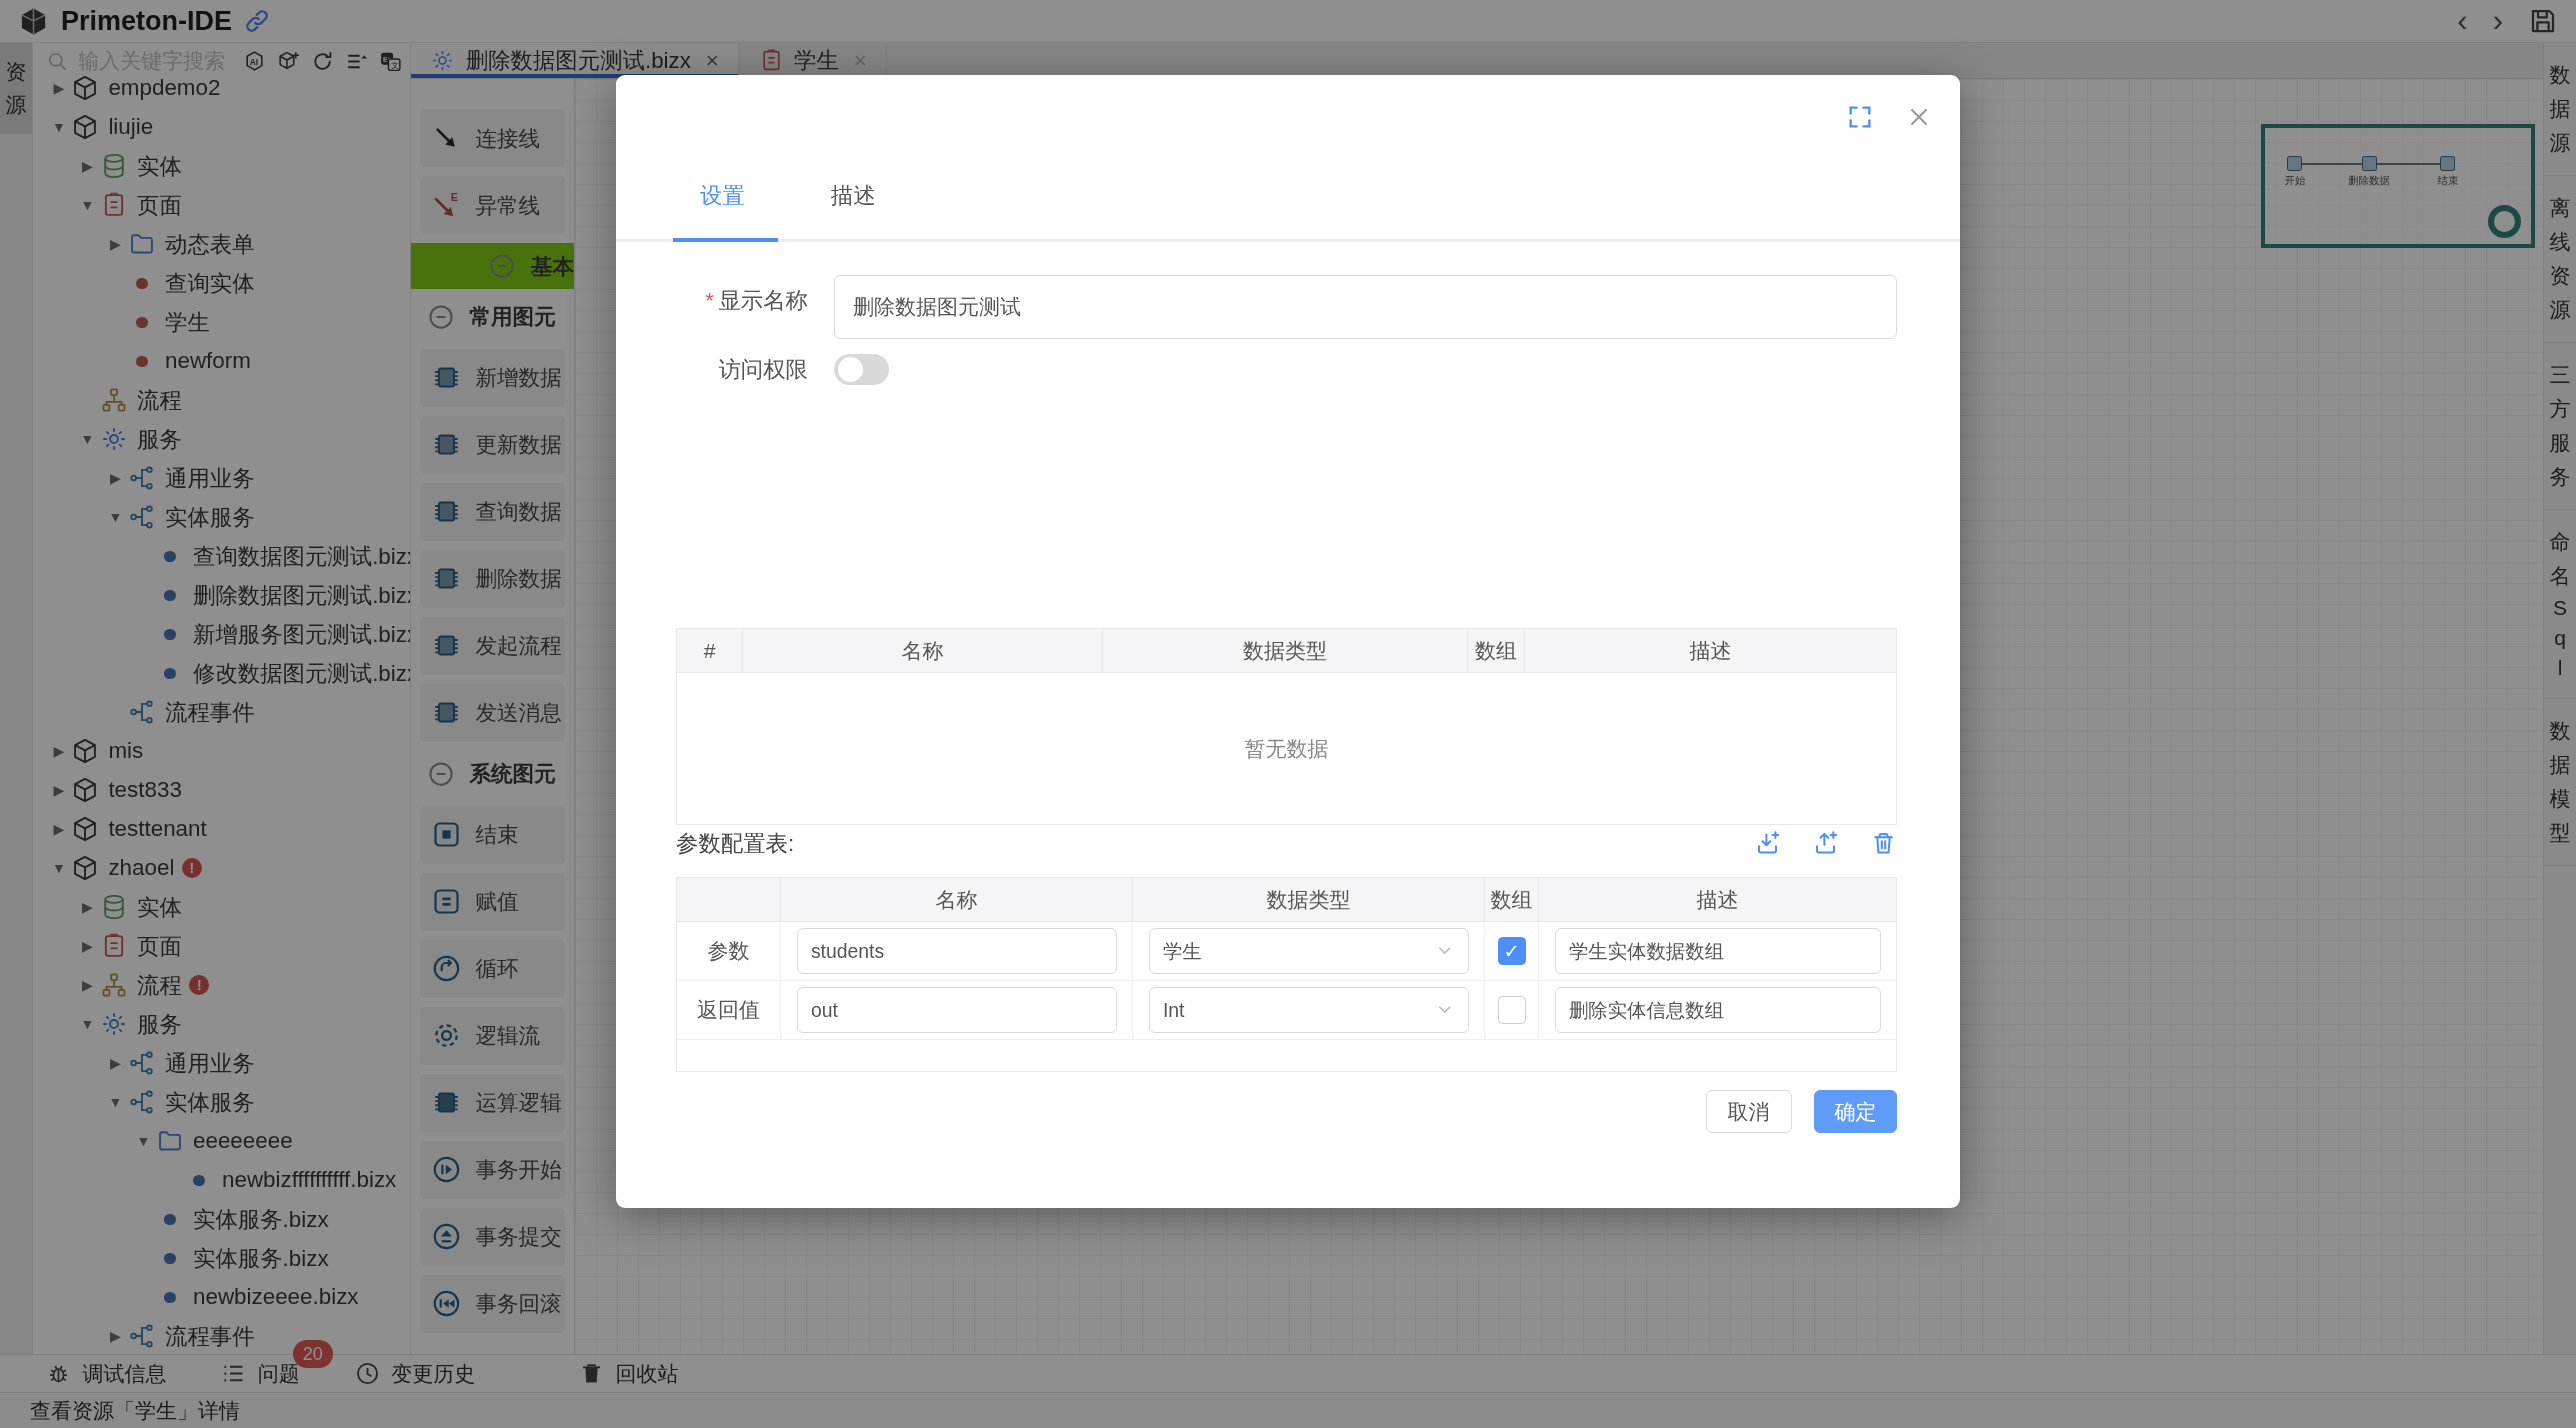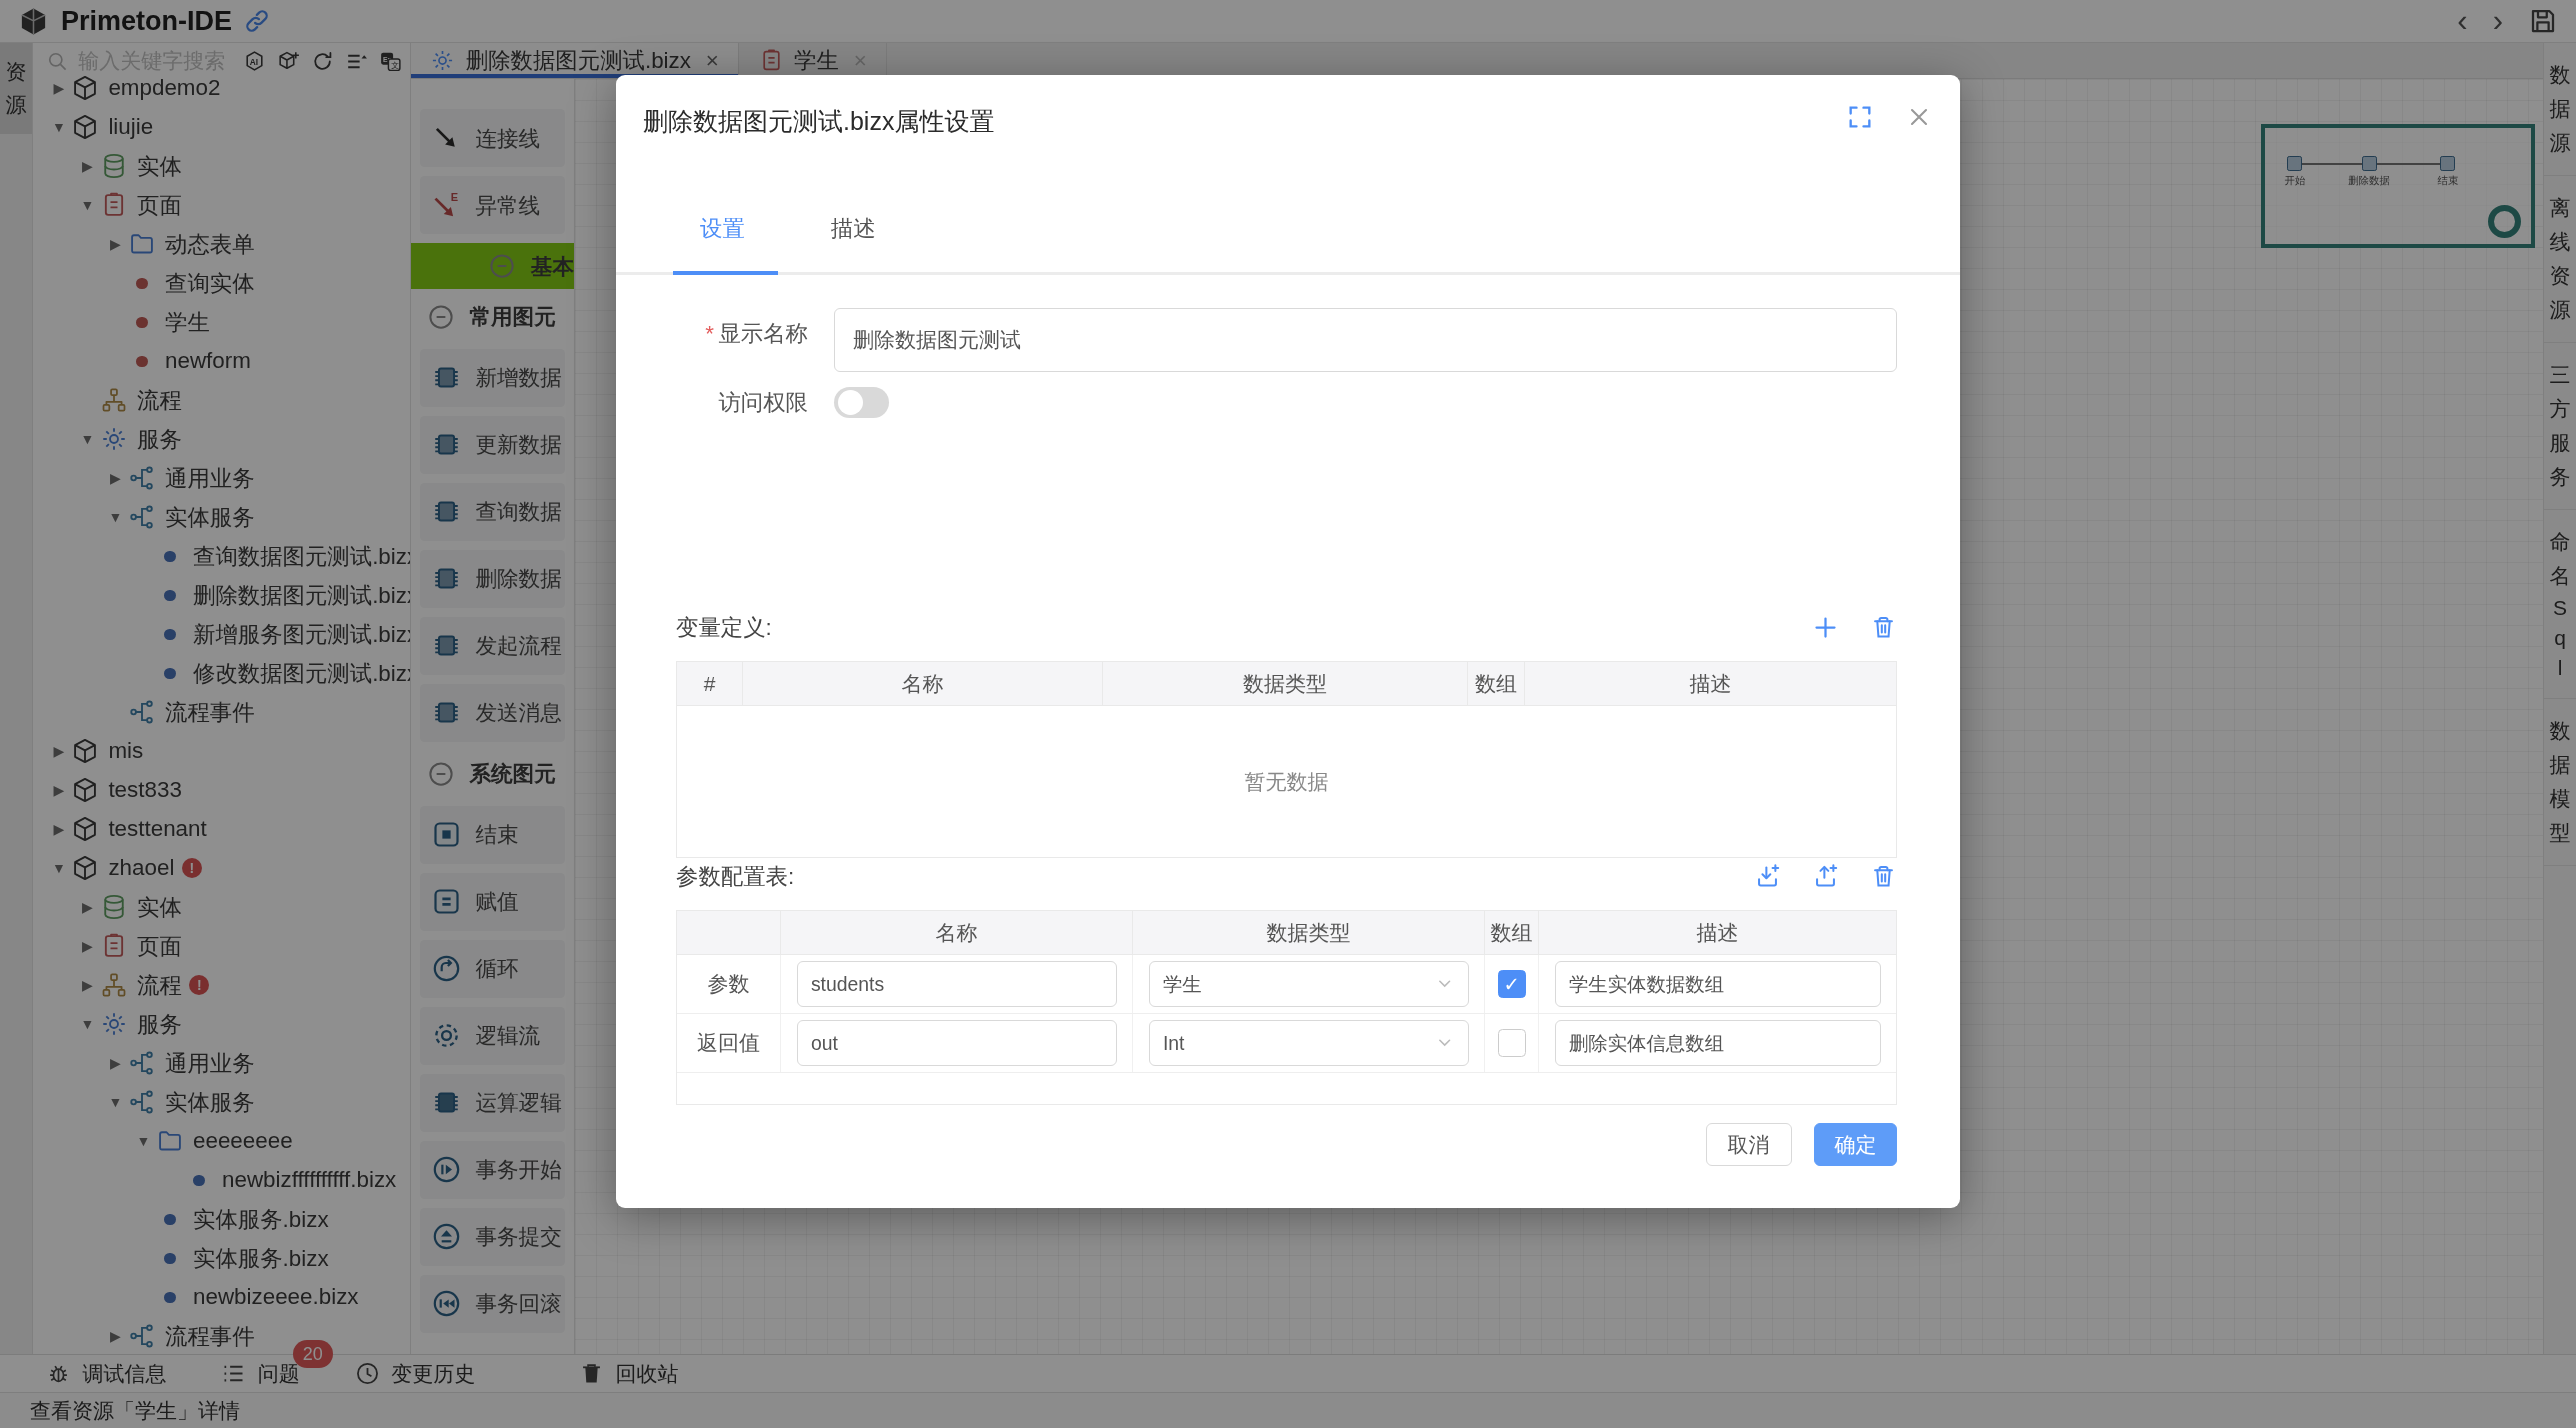--- a/index.html
+++ b/index.html
@@ -834,21 +834,20 @@
     </div>
 
   <div class="statusbar">
     <span>查看资源「学生」详情</span>
   </div>
 
   <div class="mask"></div>
 
   <div class="modal">
     <div class="m-head">
-      <div class="m-title">删除数据图元测试.bizx属性设置</div>
       <div class="m-ics">
         <span class="mi">
           <svg viewBox="0 0 24 24" fill="none" stroke="#4d8ef7" stroke-width="2" stroke-linecap="round">
               <path d="M4 9V4h5M15 4h5v5M20 15v5h-5M9 20H4v-5"></path>
             </svg>
         </span>
         <span class="mi">
           <svg viewBox="0 0 24 24" stroke="#999" stroke-width="1.8" stroke-linecap="round">
               <path d="M6 6l12 12M18 6L6 18"></path>
             </svg>
@@ -869,38 +868,20 @@
       </div>
       <input class="name-input" value="删除数据图元测试" style="">
 
       <div class="fld-access">
         <span class="fld-label">访问权限</span>
         <span class="toggle">
             <span class="knob"></span>
           </span>
       </div>
 
-      <div class="sec-row" style="top:337px;">
-        <span class="sec-label">变量定义:</span>
-        <span class="sec-ics">
-          <span class="si">
-            <svg viewBox="0 0 24 24" stroke="#4d8ef7" stroke-width="2" stroke-linecap="round" fill="none">
-                <path d="M12 4v16M4 12h16"></path>
-              </svg>
-          </span>
-          <span class="si">
-            <svg viewBox="0 0 24 24" fill="none" stroke="#4d8ef7" stroke-width="1.8" stroke-linecap="round">
-                <path d="M4.5 6.5h15"></path>
-                <path d="M8.5 6.5V5A1.5 1.5 0 0 1 10 3.5h4A1.5 1.5 0 0 1 15.5 5v1.5"></path>
-                <path d="M6.5 6.5l1 13.5h9l1-13.5"></path>
-                <path d="M10.5 10v6.5M13.5 10v6.5"></path>
-              </svg>
-          </span>
-        </span>
-      </div>
 
       <div class="tbl t1" style="top:386px;">
         <div class="t-head" id="t1head">
             <div class="hc">#</div>
             <div class="hc">名称</div>
             <div class="hc">数据类型</div>
             <div class="hc">数组</div>
             <div class="hc">描述</div>
           </div>
         <div class="t-empty">暂无数据</div>

